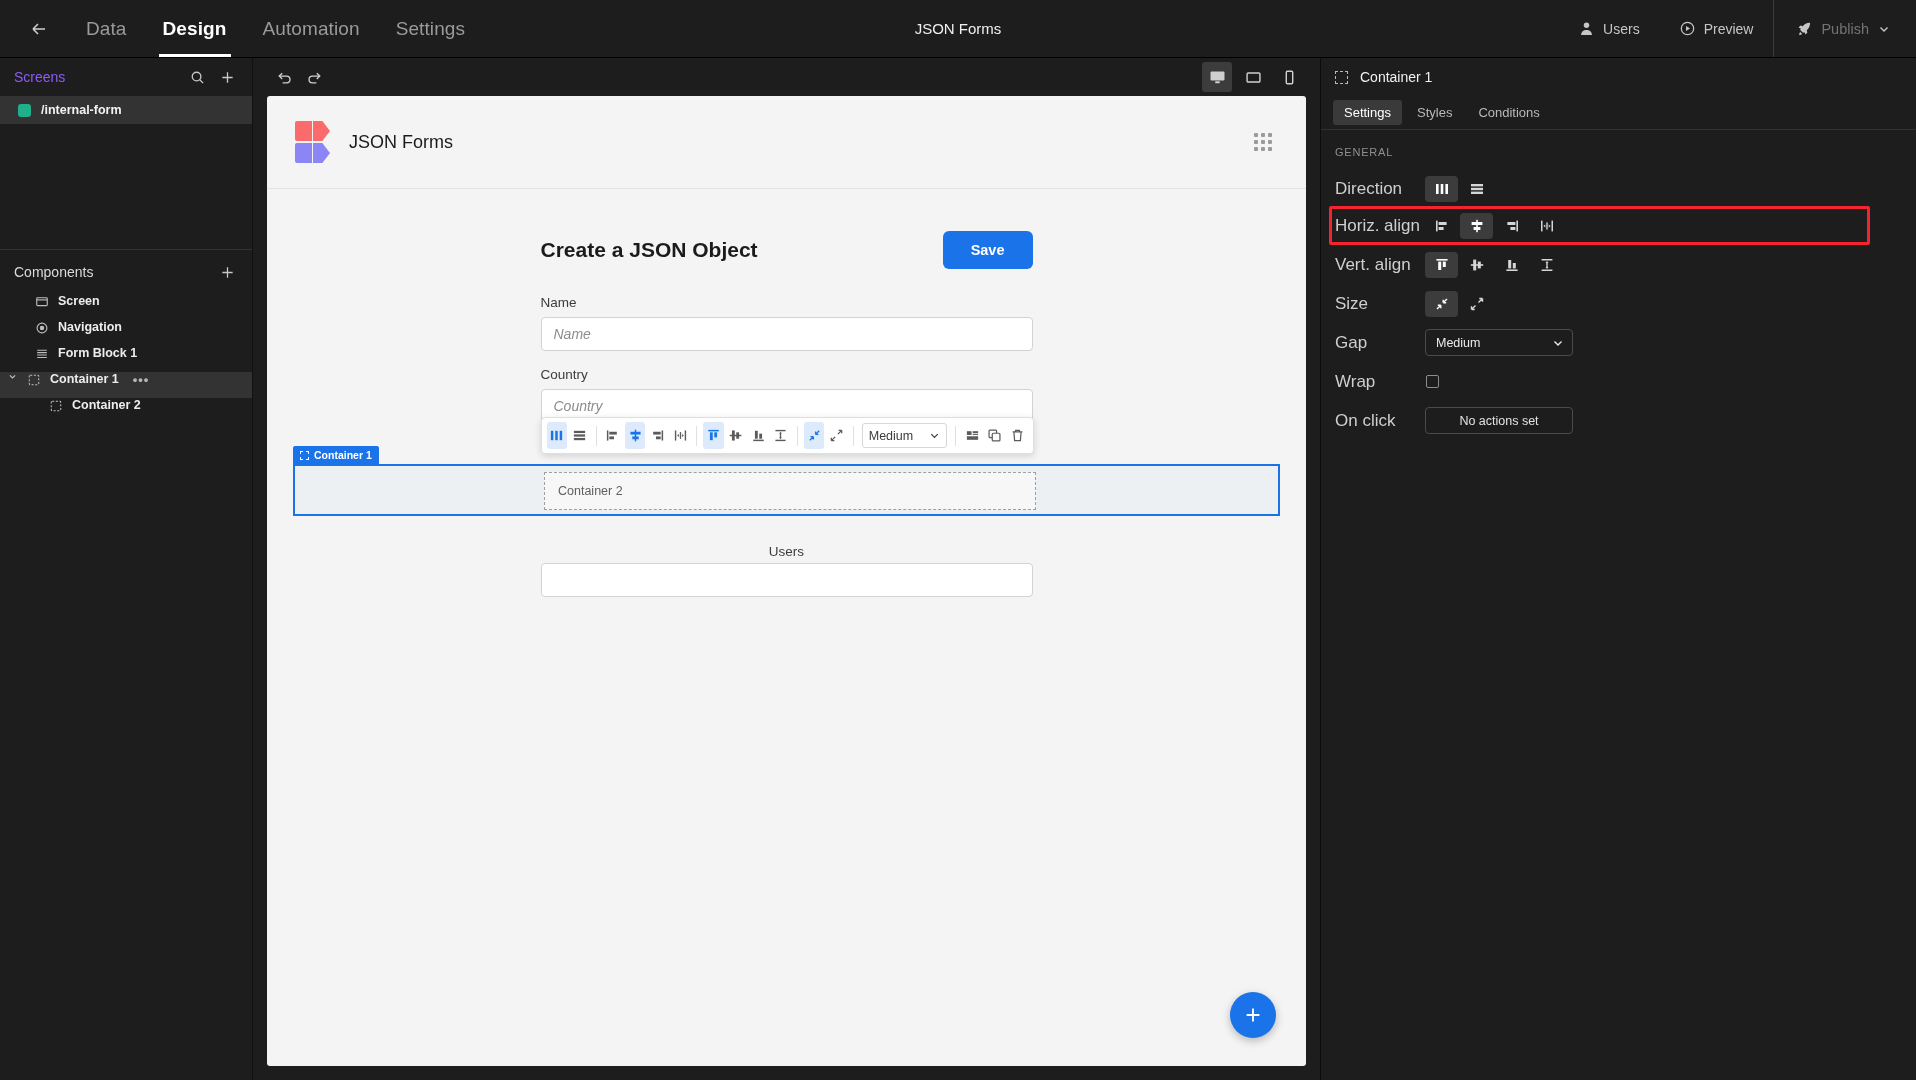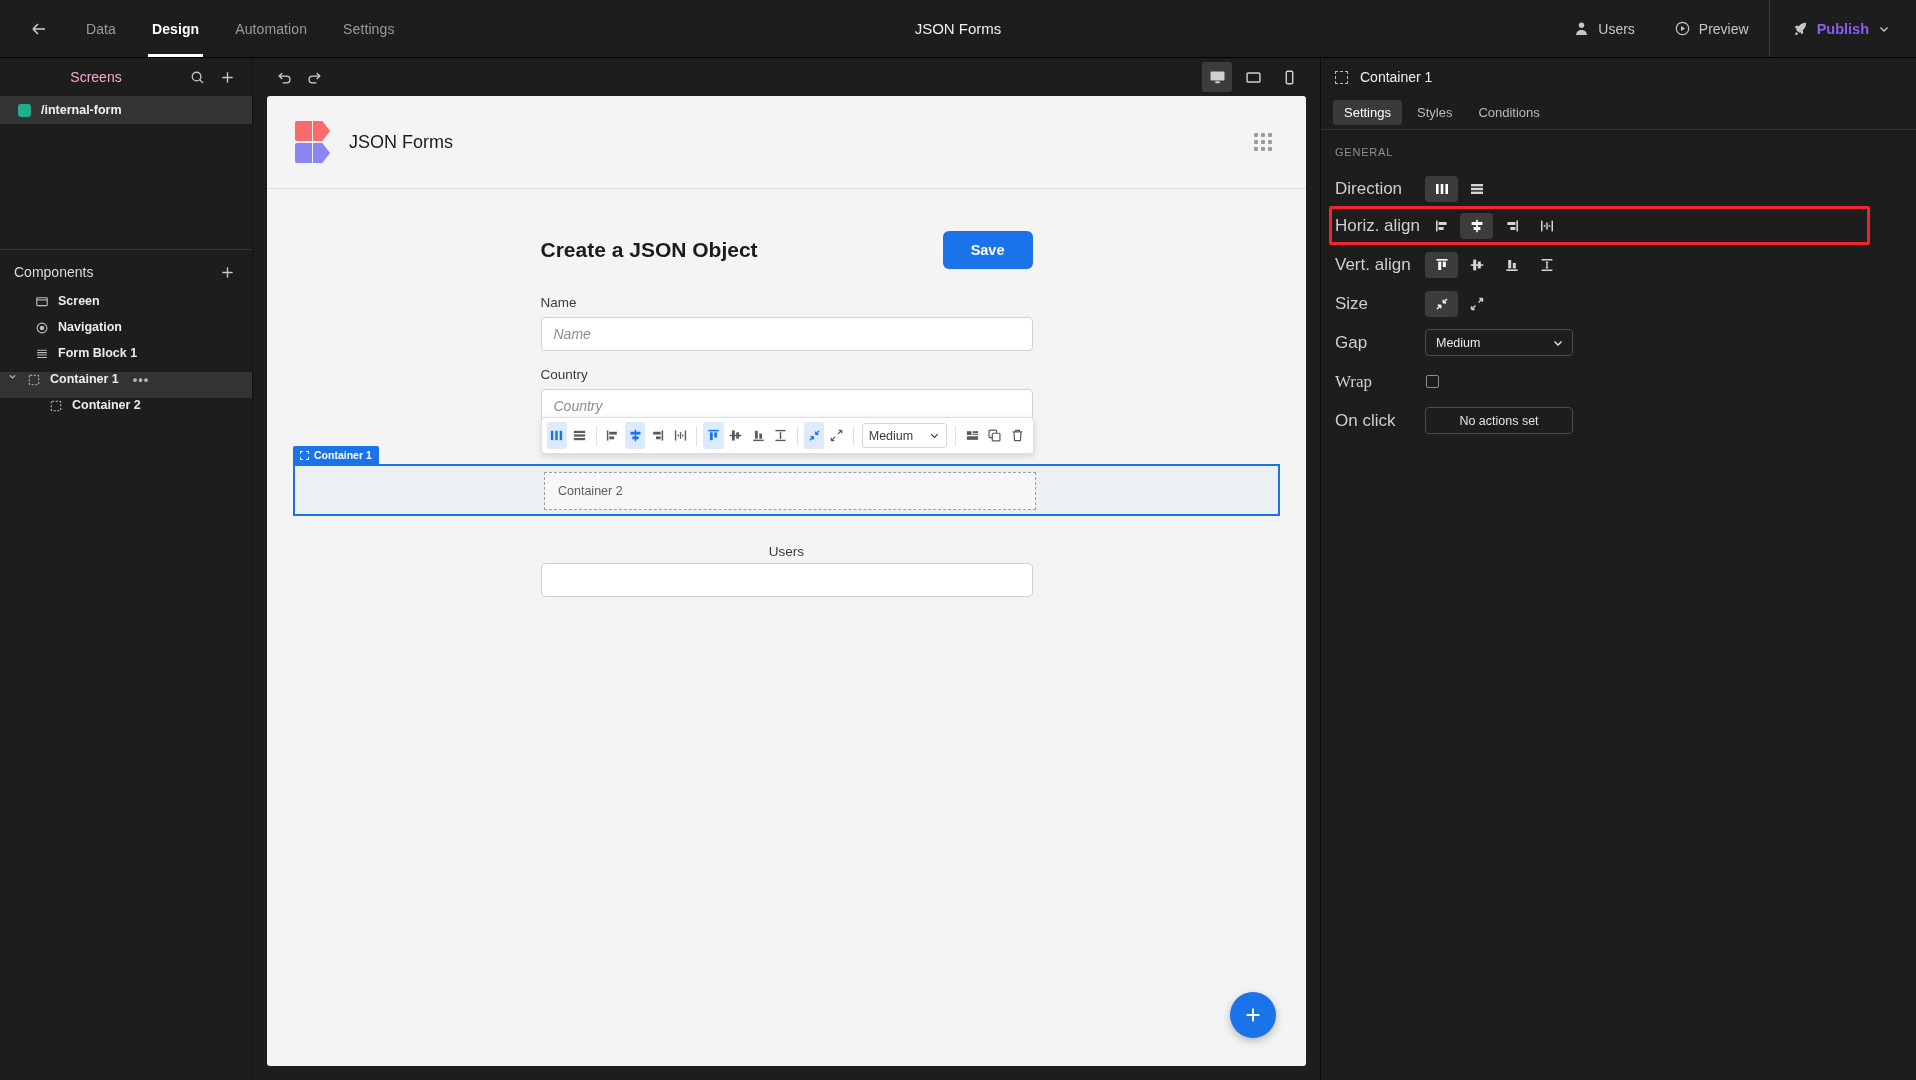--- a/index.html
+++ b/index.html
@@ -17,53 +17,53 @@
     position: relative; flex: 0 0 58px; border-bottom: 1px solid #000;
   }
   .topbar-left { display: flex; align-items: center; height: 100%; padding-left: 18px; gap: 0; }
   .back-btn {
     width: 42px; height: 42px; display: flex; align-items: center; justify-content: center;
     cursor: pointer; color: #cfcfcf;
   }
   .nav-tabs { display: flex; align-items: center; height: 100%; margin-left: 8px; }
   .nav-tab {
     position: relative; height: 100%; display: flex; align-items: center; padding: 0 18px;
-    color: #9a9a9a; font-size: 14px; cursor: pointer; letter-spacing: .1px;
+    color: #9a9a9a; font-size: 19px; cursor: pointer; letter-spacing: .1px;
   }
   .nav-tab.active { color: #fff; font-weight: bold; }
   .nav-tab.active::after {
     content: ""; position: absolute; left: 14px; right: 14px; bottom: 0; height: 3px; background: #fff;
   }
   .topbar-title {
     position: absolute; left: 0; right: 0; text-align: center; color: #f0f0f0;
     font-size: 15px; pointer-events: none;
   }
   .topbar-right {
     margin-left: auto; display: flex; align-items: flex-end; height: 100%;
   }
   .tb-item {
     display: flex; align-items: center; gap: 9px; color: #c6c6c6; font-size: 14px;
     padding: 0 20px; cursor: pointer; height: 100%;
   }
   .tb-sep { width: 1px; height: 58px; background: #3a3a3a; }
   .publish { padding-right: 26px; padding-left: 22px; }
-  .publish .lbl { font-weight: bold; color: #8b5cf6; font-size: 14.5px; }
+  .publish .lbl { font-weight: normal; color: #737373; font-size: 14.5px; }
 
   
   .bodyrow { display: flex; flex: 1 1 auto; min-height: 0; }
 
   
   .sidebar {
     width: 253px; flex: 0 0 253px; background: #1d1d1d; display: flex; flex-direction: column;
     border-right: 1px solid #111;
   }
   .side-head {
     height: 38px; display: flex; align-items: center; padding: 0 14px; gap: 8px;
   }
-  .side-head .t { color: #f9a8d4; font-size: 14px; flex: 1; text-align: center; }
+  .side-head .t { color: #8b5cf6; font-size: 14px; flex: 1; }
   .side-head .ic { width: 22px; height: 22px; display: flex; align-items: center; justify-content: center;
     color: #c8c8c8; cursor: pointer; }
   .screens-list { flex: 0 0 auto; }
   .screen-item {
     height: 28px; display: flex; align-items: center; gap: 10px; padding: 0 18px;
     background: #333333; cursor: pointer;
   }
   .screen-dot { width: 13px; height: 13px; border-radius: 3px; background: #1fb08b; flex: 0 0 13px; }
   .screen-item .nm { color: #f2f2f2; font-size: 12.5px; font-weight: bold; }
   .screens-pad { height: 125px; }
@@ -814,21 +814,21 @@
           <div class="rp-select">
             <span>Medium</span>
             <span>
               <svg width="12" height="12" viewBox="0 0 12 12" fill="none" stroke="currentColor" stroke-width="1.4">
                 <path d="M2.5 4.5L6 8l3.5-3.5"></path>
               </svg>
             </span>
           </div>
         </div>
 
-        <div class="rp-row" style="margin-top:6px;font-family:Liberation Serif, serif;">
+        <div class="rp-row" style="margin-top:6px;">
           <div class="rp-label">Wrap</div>
           <div class="rp-check"></div>
         </div>
 
         <div class="rp-row" style="margin-top:6px;">
           <div class="rp-label">On click</div>
           <div class="rp-action">No actions set</div>
         </div>
       </div>
     </div>

